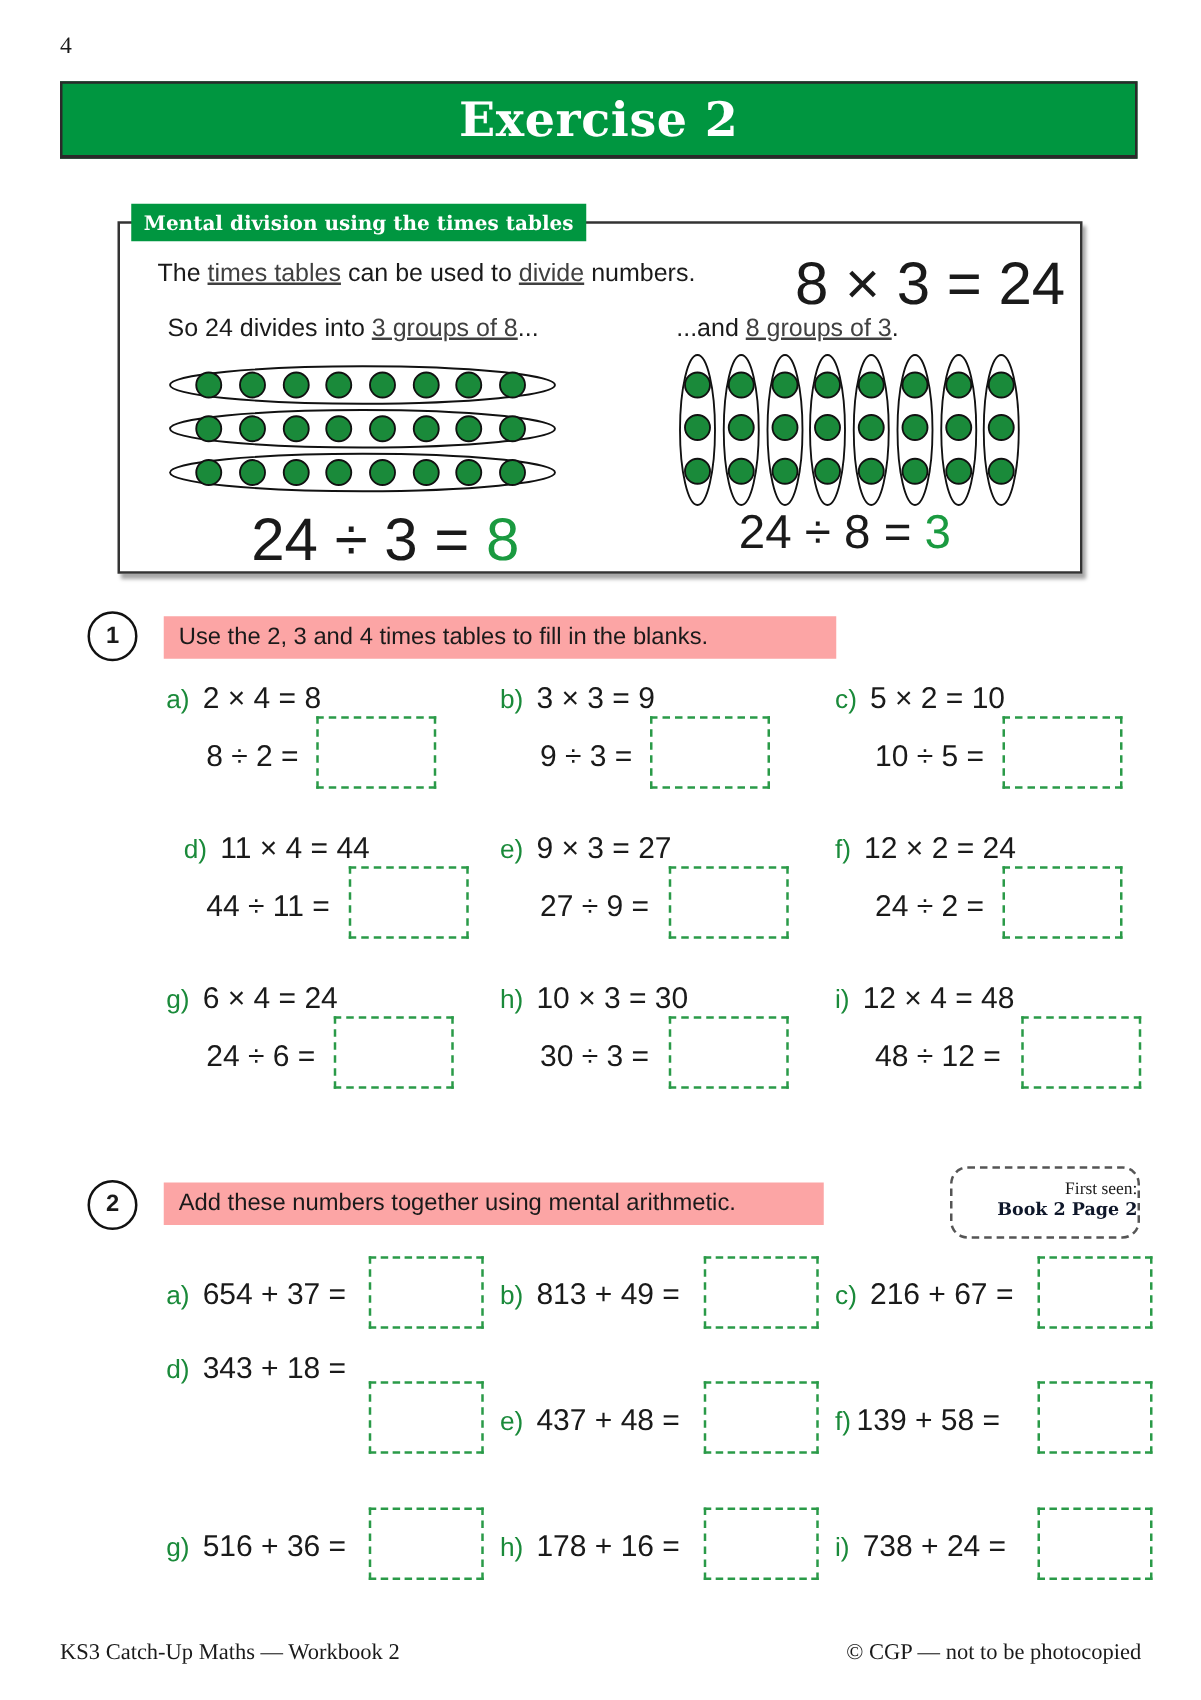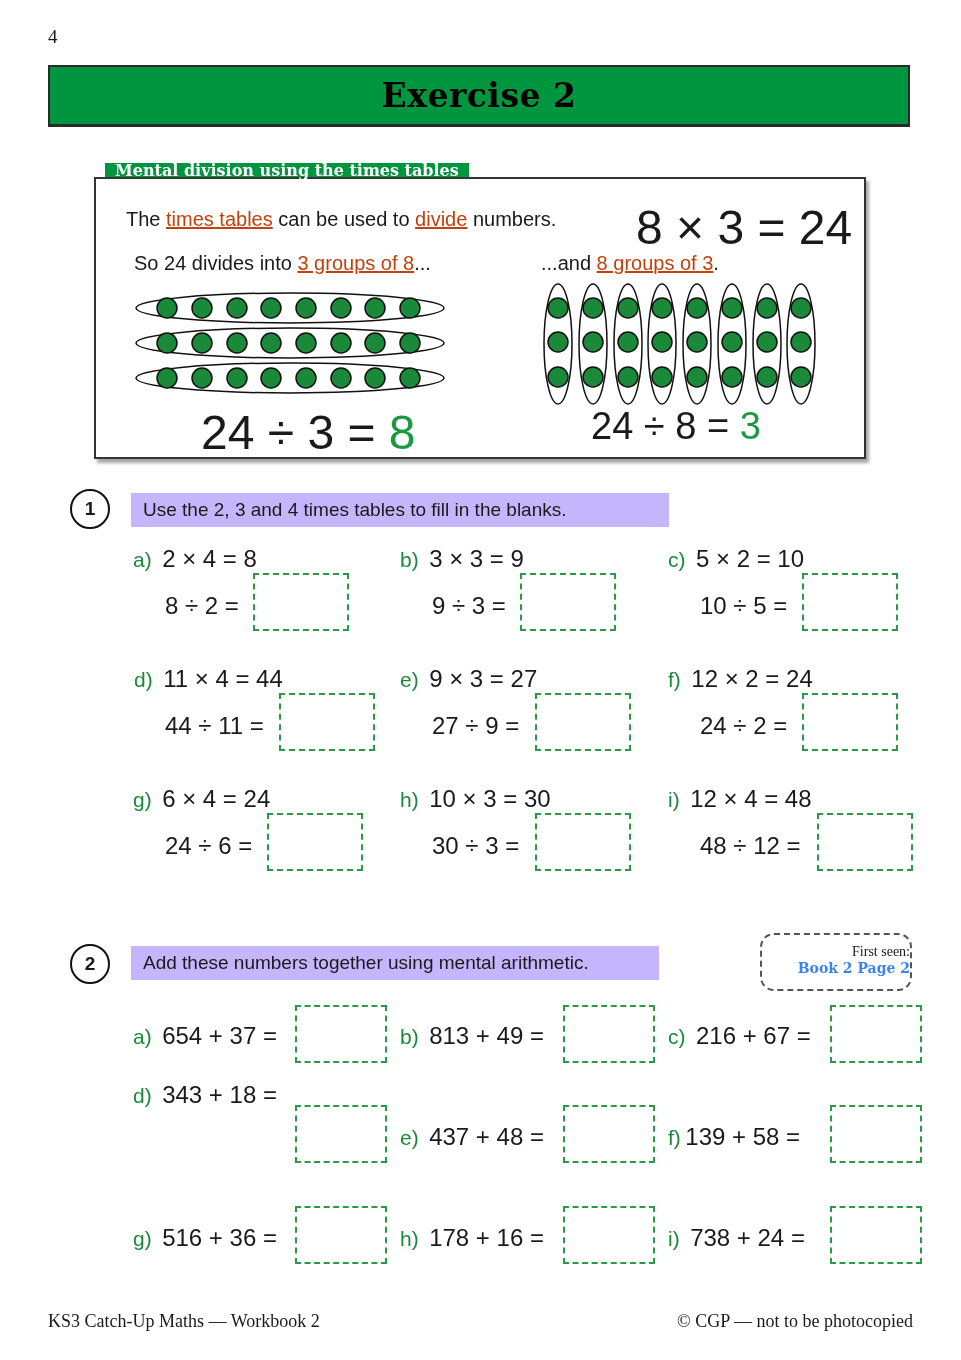--- a/index.html
+++ b/index.html
@@ -5,51 +5,51 @@
   html, body { margin:0; padding:0; background:#fff; }
   body { width:961px; height:1360px; position:relative; overflow:hidden;
          font-family:"Liberation Sans", sans-serif; color:#1a1a1a; }
   .abs { position:absolute; }
 
   .page-num { left:48px; top:26px; font-family:"Liberation Serif", serif; font-size:19px; }
 
   .banner { left:48px; top:65px; width:862px; height:62px; background:#009640;
             border:2px solid #2a2a2a; border-bottom-width:3px; box-sizing:border-box;
             display:flex; align-items:center; justify-content:center; }
-  .banner-title { color:#000000; font-family:"DejaVu Serif", serif; font-weight:bold; font-size:33px; letter-spacing:0.5px; }
+  .banner-title { color:#ffffff; font-family:"DejaVu Serif", serif; font-weight:bold; font-size:38px; letter-spacing:0.5px; }
 
   
   .info-box { left:94px; top:177px; width:772px; height:282px; border:2px solid #333;
               box-shadow:3px 4px 3px rgba(0,0,0,0.35); background:#fff; box-sizing:border-box; }
-  .info-tag { left:105px; top:163px; height:14px; padding:0 10px; background:#009640;
+  .info-tag { left:105px; top:163px; height:30px; padding:0 10px; background:#009640;
               color:#fff; font-family:"DejaVu Serif", serif; font-weight:bold; font-size:16px;
               display:flex; align-items:center; z-index:2; }
   .info-line1 { left:126px; top:208px; font-size:20px; }
-  .info-line1 u, .info-line2 u, .info-line3 u { color:#c2410c;text-align:right; }
+  .info-line1 u, .info-line2 u, .info-line3 u { color:#404040;text-align:right; }
   .eq-top { left:636px; top:200px; font-size:48px; }
   .info-line2 { left:134px; top:252px; font-size:20px; }
   .info-line3 { left:541px; top:252px; font-size:20px; }
   .eq-left { left:201px; top:405px; font-size:48px;text-align:center; }
   .eq-right { left:591px; top:405px; font-size:38px; }
   .green { color:#1a9a40; }
 
   
   .q-circle { width:40px; height:40px; border:2px solid #111; border-radius:50%;
               display:flex; align-items:center; justify-content:center; font-weight:bold; font-size:19px; box-sizing:border-box; }
-  .q-bar { height:34px; background:#c4b5fd; padding:0 12px; display:flex; align-items:center; font-size:19px; }
+  .q-bar { height:34px; background:#fca5a5; padding:0 12px; display:flex; align-items:center; font-size:19px; }
 
   .item-label { color:#1a8a3a; font-size:21px; }
   .item-text { font-size:24px; }
   .ans-box { border:2px dashed #2a9a48; box-sizing:border-box; background:#fff; }
 
   .seen-badge { left:760px; top:933px; width:152px; height:58px; border:2px dashed #555;
                 border-radius:14px; box-sizing:border-box; text-align:right;
                 font-family:"Liberation Serif", serif; }
   .seen-1 { font-size:14px; margin-top:9px; }
-  .seen-2 { font-size:14px; font-weight:bold; color:#3b82f6; font-family:"DejaVu Serif", serif; }
+  .seen-2 { font-size:14px; font-weight:bold; color:#0f172a; font-family:"DejaVu Serif", serif; }
 
   .footer { font-family:"Liberation Serif", serif; font-size:18px; top:1311px; }
 </style>
 </head>
 <body>
 
 <div class="abs page-num">4</div>
 
 <div class="abs banner">
   <span class="banner-title">Exercise 2</span>
@@ -167,21 +167,21 @@
 <div class="abs item-text" style="left:432px;top:592px">9 ÷ 3 =</div>
 <div class="abs ans-box" style="left:520px;top:573px;width:96px;height:58px"></div>
 
 <div class="abs" style="left:668px;top:545px">
   <span class="item-label">c)</span>
   <span class="item-text" style="margin-left:6px">5 × 2 = 10</span>
 </div>
 <div class="abs item-text" style="left:700px;top:592px">10 ÷ 5 =</div>
 <div class="abs ans-box" style="left:802px;top:573px;width:96px;height:58px"></div>
 
-<div class="abs" style="left:134px;top:665px">
+<div class="abs" style="left:147px;top:665px">
   <span class="item-label">d)</span>
   <span class="item-text" style="margin-left:6px">11 × 4 = 44</span>
 </div>
 <div class="abs item-text" style="left:165px;top:712px">44 ÷ 11 =</div>
 <div class="abs ans-box" style="left:279px;top:693px;width:96px;height:58px"></div>
 
 <div class="abs" style="left:400px;top:665px">
   <span class="item-label">e)</span>
   <span class="item-text" style="margin-left:6px">9 × 3 = 27</span>
 </div>

